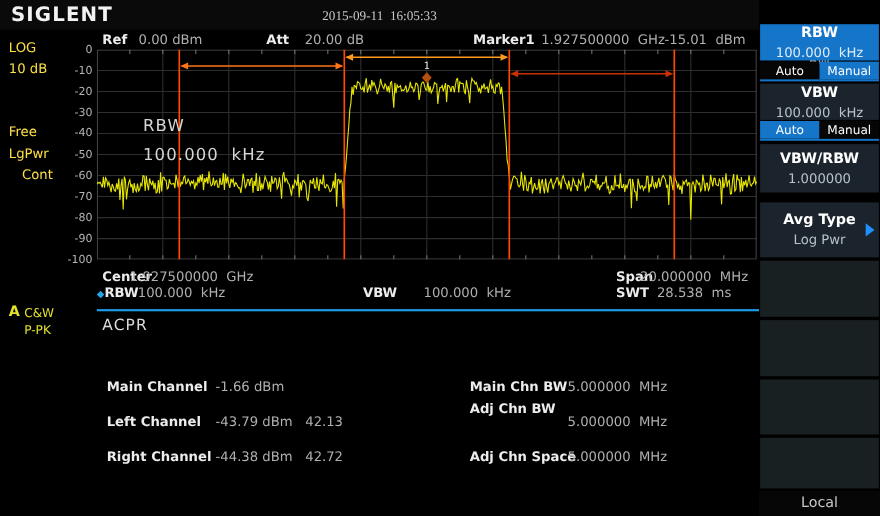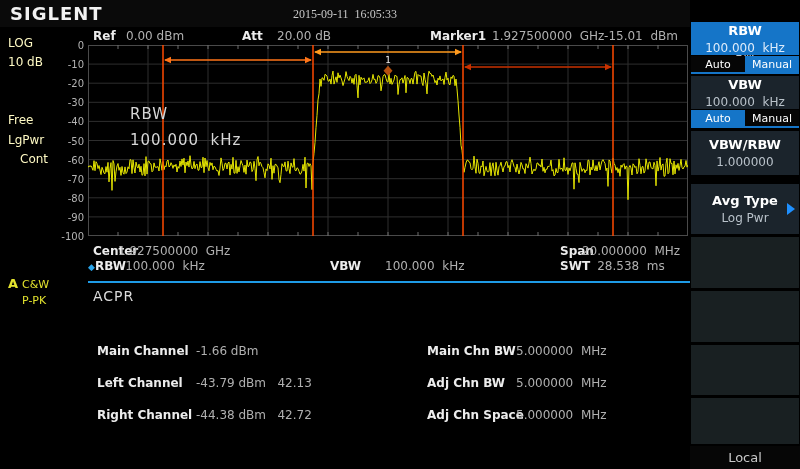--- a/index.html
+++ b/index.html
@@ -3,21 +3,21 @@
 <meta charset="utf-8">
 <style>
   html,body{margin:0;padding:0;background:#000;}
   body{width:800px;height:469px;position:relative;overflow:hidden;
        font-family:"DejaVu Sans","Liberation Sans",sans-serif;color:#ccc;}
   
   .topbar{position:absolute;left:0;top:0;width:690px;height:27px;background:#0a0a0a;}
   .logo{position:absolute;left:10px;top:3px;font-size:18px;font-weight:800;color:#f2f2f2;letter-spacing:1px;}
   .datetime{position:absolute;left:0;top:7px;width:690px;text-align:center;font-size:12px;color:#c8c8c8;white-space:pre;font-family:Liberation Serif, serif;}
   
-  .sideLbl{position:absolute;font-size:12px;color:#fef9c3;}
+  .sideLbl{position:absolute;font-size:12px;color:#fde047;}
   .traceLbl{position:absolute;color:#e3e32e;font-size:11px;}
   
   .lbl{position:absolute;font-size:12px;font-weight:bold;color:#ececec;white-space:pre;}
   .val{position:absolute;font-size:12px;color:#b0b0b0;white-space:pre;}
   .valR{text-align:center;}
   
   .graph{position:absolute;left:88px;top:45px;width:600px;height:191px;}
   .ytick{position:absolute;left:50px;width:34px;text-align:right;font-size:10px;color:#b4b4b4;}
   .rbwOverlay{position:absolute;color:#d6d6d6;font-size:15px;letter-spacing:1px;white-space:pre;}
   .sep{position:absolute;left:88px;top:281px;width:604px;height:2px;background:#1e9be6;}
@@ -175,21 +175,21 @@
 
 <div class="lbl" style="left:97px;top:344px">Main Channel</div>
 <div class="val" style="left:196px;top:344px">-1.66 dBm</div>
 <div class="lbl" style="left:97px;top:376px">Left Channel</div>
 <div class="val" style="left:196px;top:376px">-43.79 dBm   42.13</div>
 <div class="lbl" style="left:97px;top:408px">Right Channel</div>
 <div class="val" style="left:196px;top:408px">-44.38 dBm   42.72</div>
 
 <div class="lbl" style="left:427px;top:344px">Main Chn BW</div>
 <div class="val" style="left:516px;top:344px">5.000000  MHz</div>
-<div class="lbl" style="left:427px;top:376px">Adj Chn BW</div>
+<div class="lbl" style="left:427px;top:364px">Adj Chn BW</div>
 <div class="val" style="left:516px;top:376px">5.000000  MHz</div>
 <div class="lbl" style="left:427px;top:408px">Adj Chn Space</div>
 <div class="val" style="left:516px;top:408px">5.000000  MHz</div>
 
 <div class="menu">
   <div class="menuTitle">BW</div>
 
   <div class="softkey active" style="top:22px;height:33px">
     <div class="skTitle">RBW</div>
     <div class="skValue">100.000  kHz</div>

